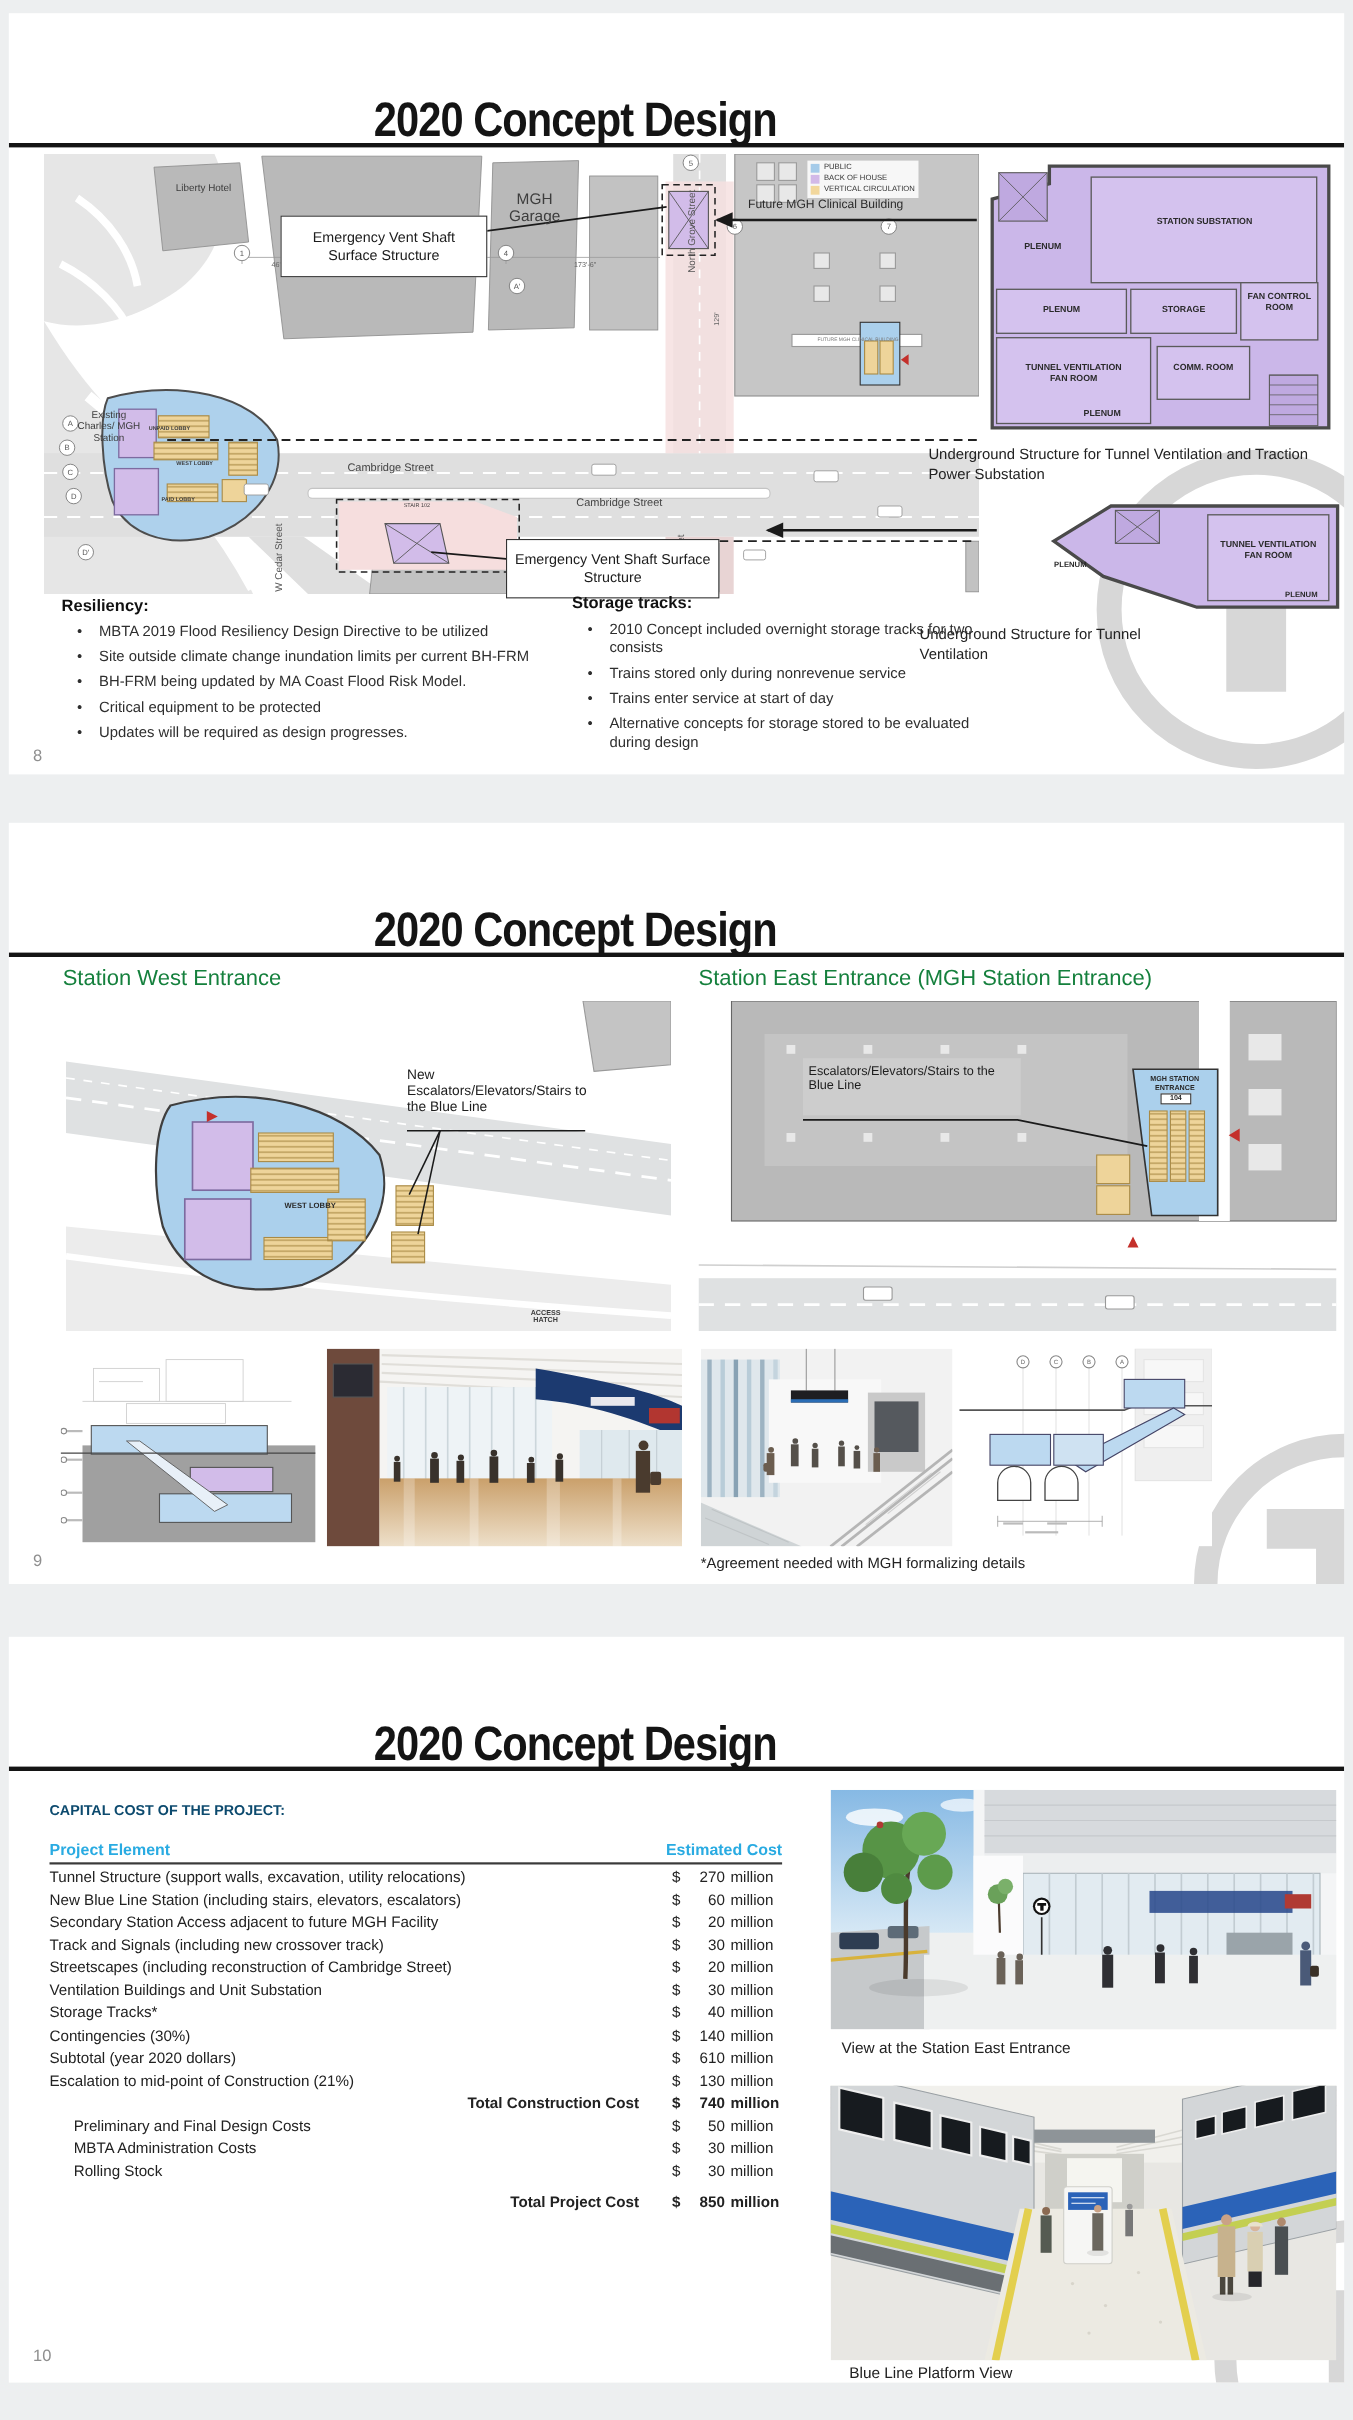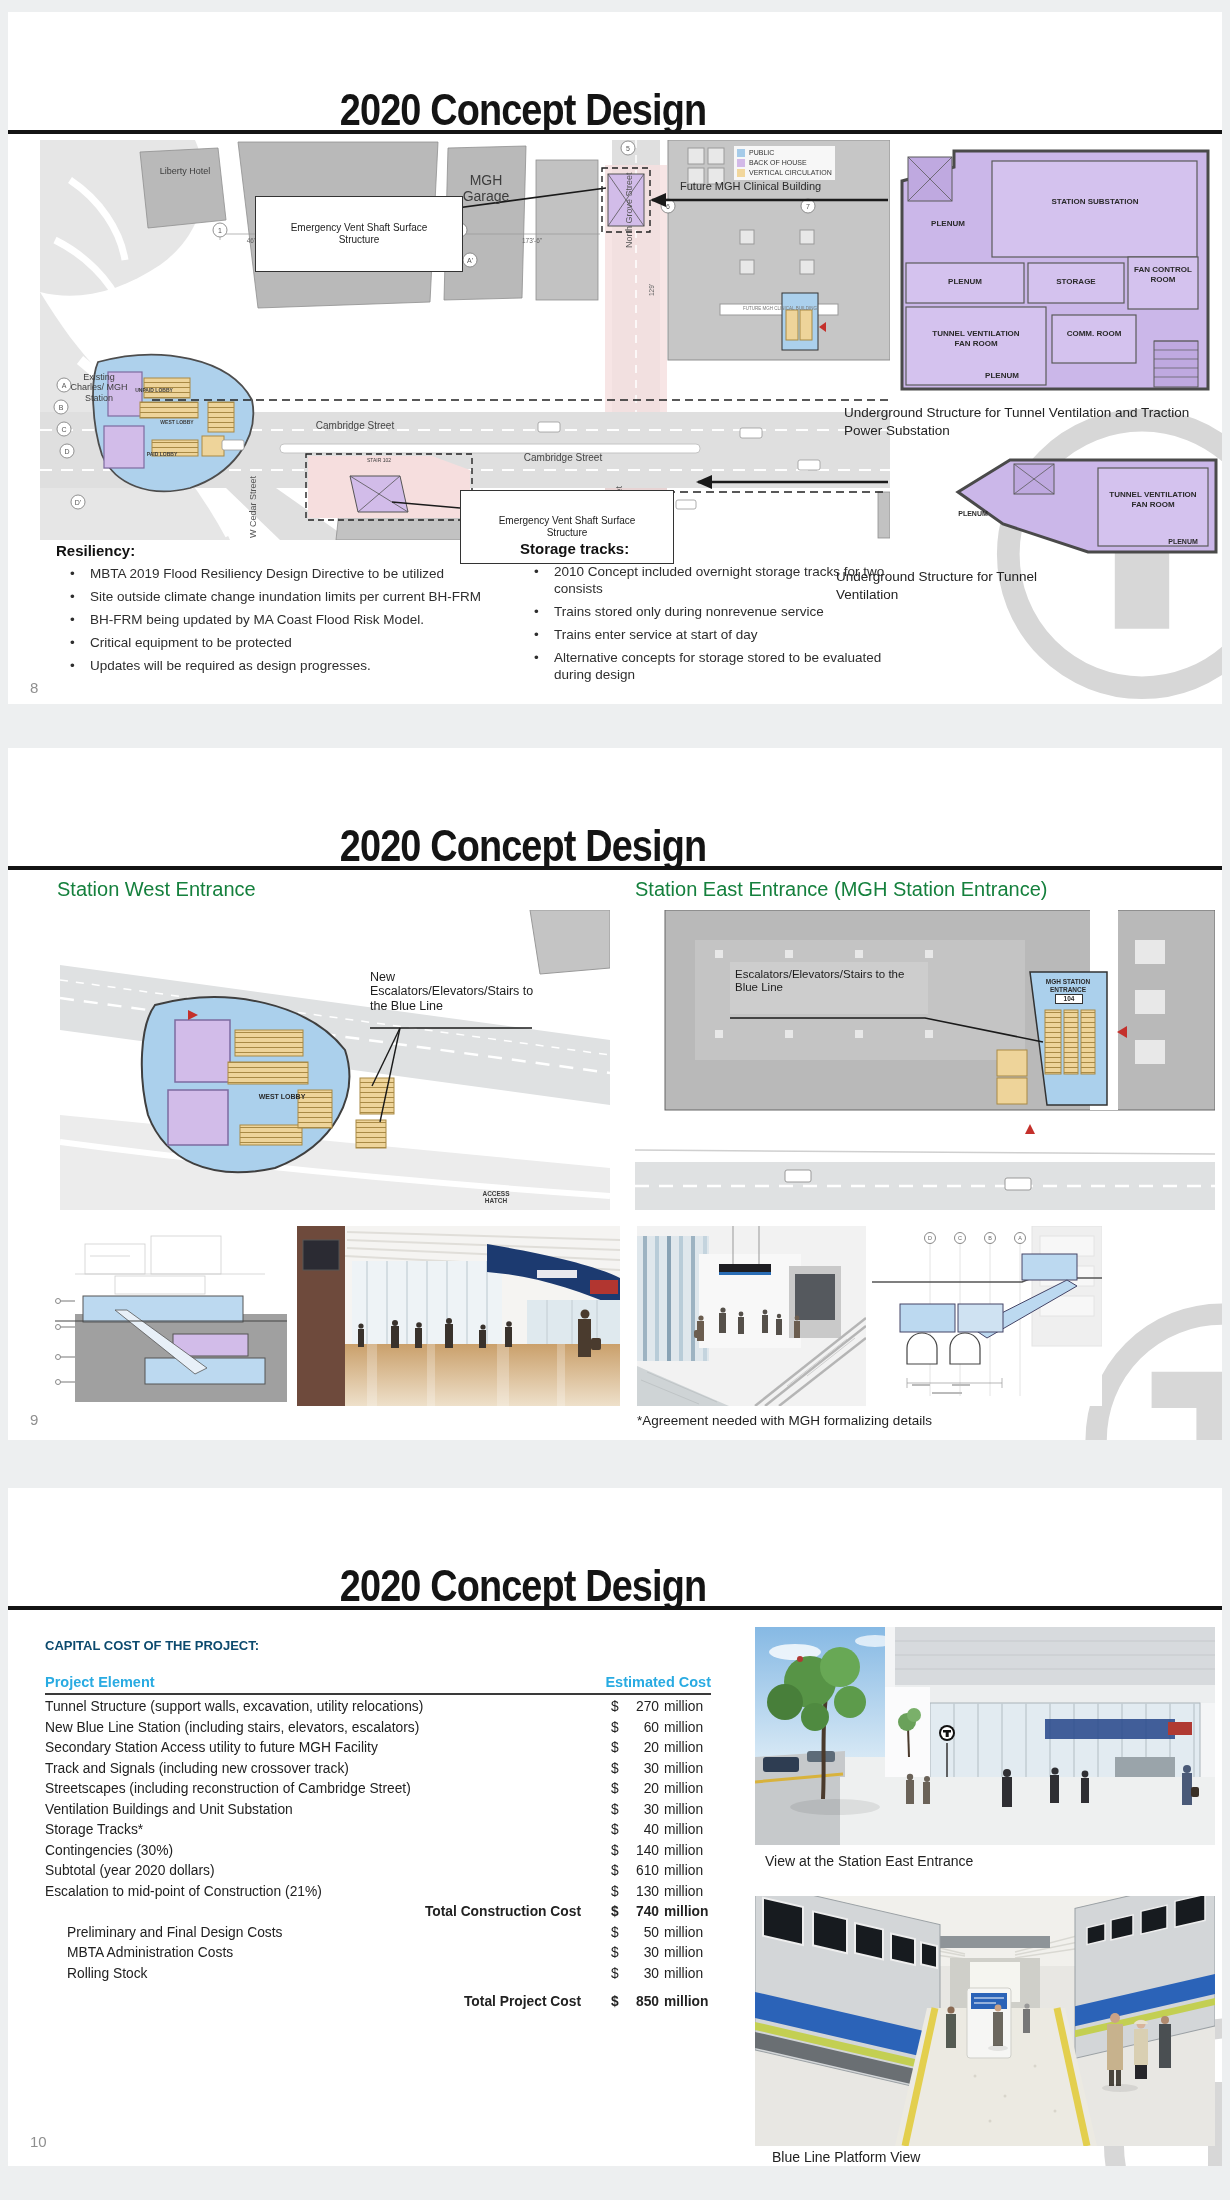--- a/index.html
+++ b/index.html
@@ -10,21 +10,21 @@
   #slide9{top:748px;height:692px}
   #slide10{top:1488px;height:678px}
   .slide-title{position:absolute;top:44px;left:0;width:1030px;text-align:center;font-size:44px;color:#141414;letter-spacing:-1px;transform:scaleX(.86);transform-origin:center;white-space:nowrap}
   .divider{position:absolute;top:118px;left:0;right:0;height:4px;background:#141414}
   .pagenum{position:absolute;left:22px;font-size:15px;color:#8f8f8f}
   .watermark{position:absolute;z-index:0;pointer-events:none}
   .content{z-index:1}
   
   .mlabel{position:absolute;color:#3d3d3d;text-align:center;line-height:1.15;z-index:2}
   .vlabel{transform:rotate(-90deg);transform-origin:left top;white-space:nowrap}
-  .callout{position:absolute;background:#fff;border:1.5px solid #333;font-size:10px;text-align:center;display:flex;align-items:center;justify-content:center;color:#1c1c1c;line-height:1.25;z-index:3;padding:17px}
+  .callout{position:absolute;background:#fff;border:1.5px solid #333;font-size:13px;text-align:center;display:flex;align-items:center;justify-content:center;color:#1c1c1c;line-height:1.25;z-index:3;padding:7px}
   .legendbox{position:absolute;z-index:3;background:rgba(255,255,255,.85);padding:2px 3px}
   .lgrow{display:flex;align-items:center;gap:4px;font-size:7px;color:#333;height:9px;margin-bottom:1px;white-space:nowrap}
   .sw{width:8px;height:8px;display:inline-block;flex:0 0 8px}
   .room-label{position:absolute;font-size:8px;font-weight:bold;color:#2a2a2a;text-align:center;line-height:1.2;z-index:2}
   .caption{position:absolute;font-size:13.5px;color:#222;line-height:1.3}
   
   .bullets h3{font-size:15px;margin:0 0 6px;color:#111}
   .bullets ul{list-style:none;margin:0;padding:0}
   .bullet{display:flex;font-size:13.5px;color:#2e2e2e;line-height:17px;margin-bottom:6px}
   .bullet .dot{width:20px;padding-left:14px;flex:0 0 20px}
@@ -660,21 +660,21 @@
         </div>
         <div class="cost-row">
           <span class="cl">New Blue Line Station (including stairs, elevators, escalators)</span>
           <span class="cc">
             <span class="cd">$</span>
             <span class="ca">60</span>
             <span class="cu">million</span>
           </span>
         </div>
         <div class="cost-row">
-          <span class="cl">Secondary Station Access utility to future MGH Facility</span>
+          <span class="cl">Secondary Station Access adjacent to future MGH Facility</span>
           <span class="cc">
             <span class="cd">$</span>
             <span class="ca">20</span>
             <span class="cu">million</span>
           </span>
         </div>
         <div class="cost-row">
           <span class="cl">Track and Signals (including new crossover track)</span>
           <span class="cc">
             <span class="cd">$</span>

